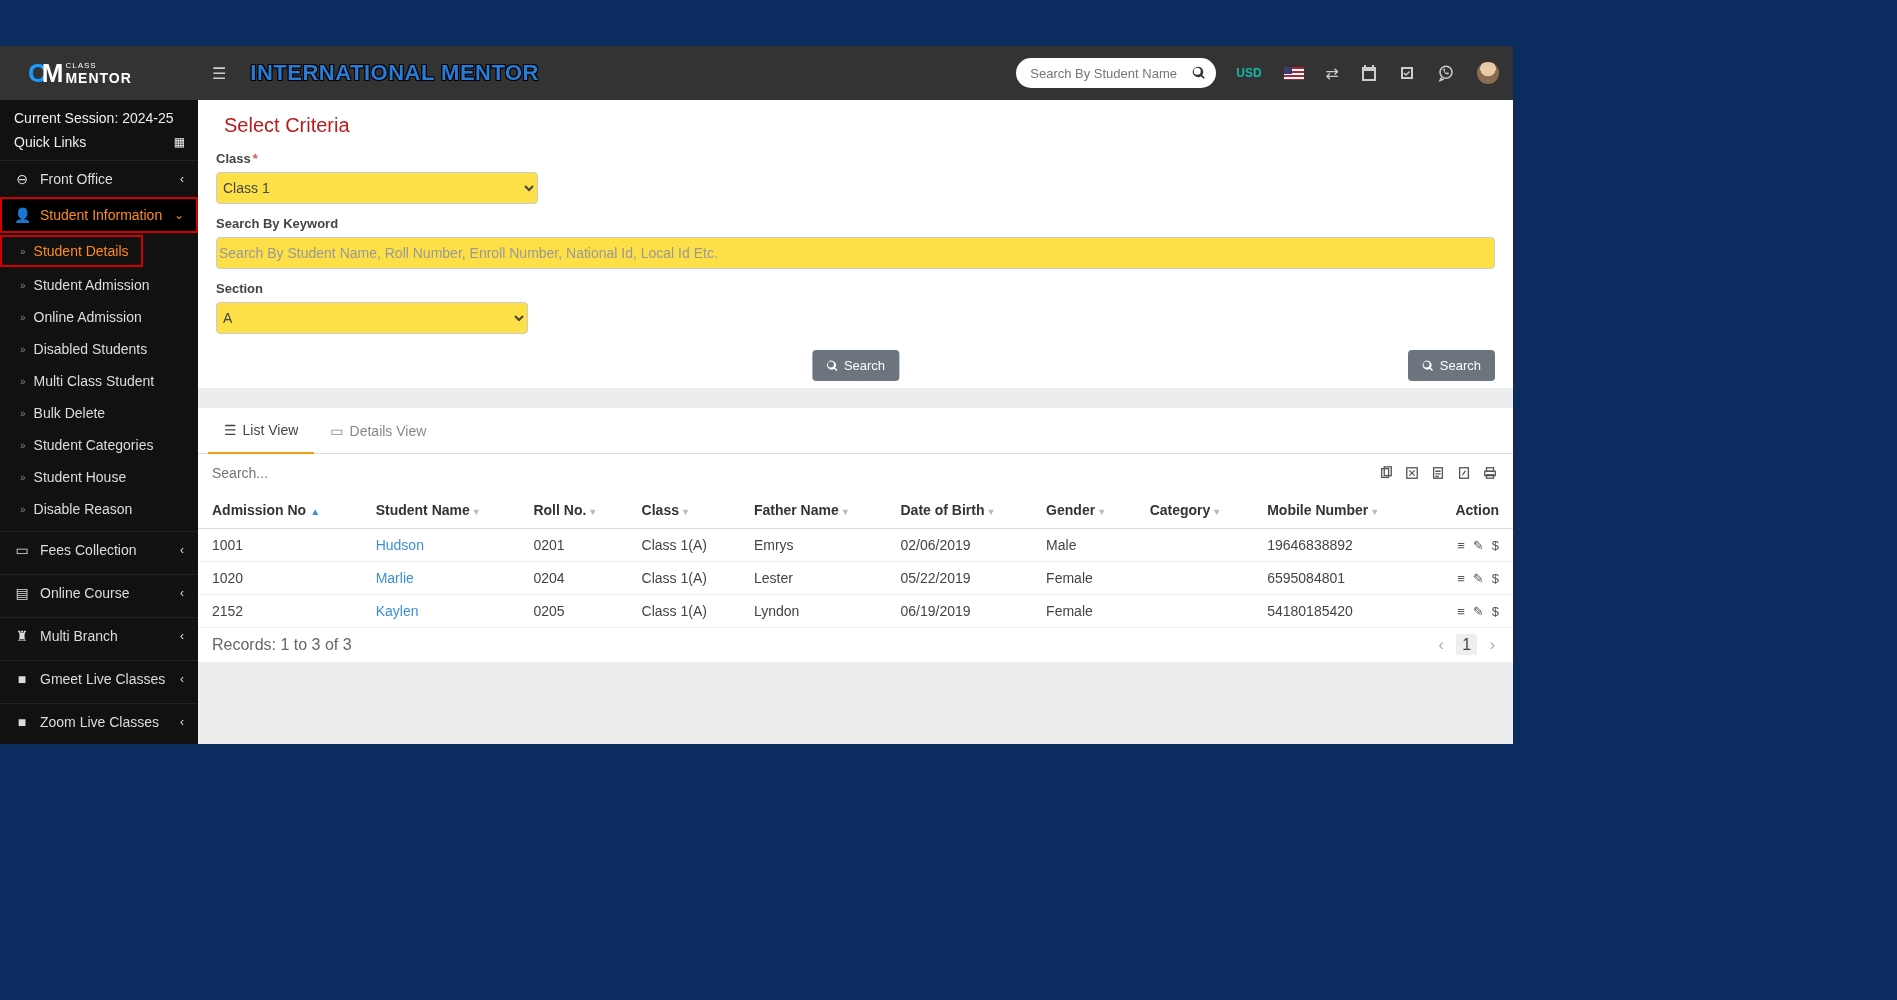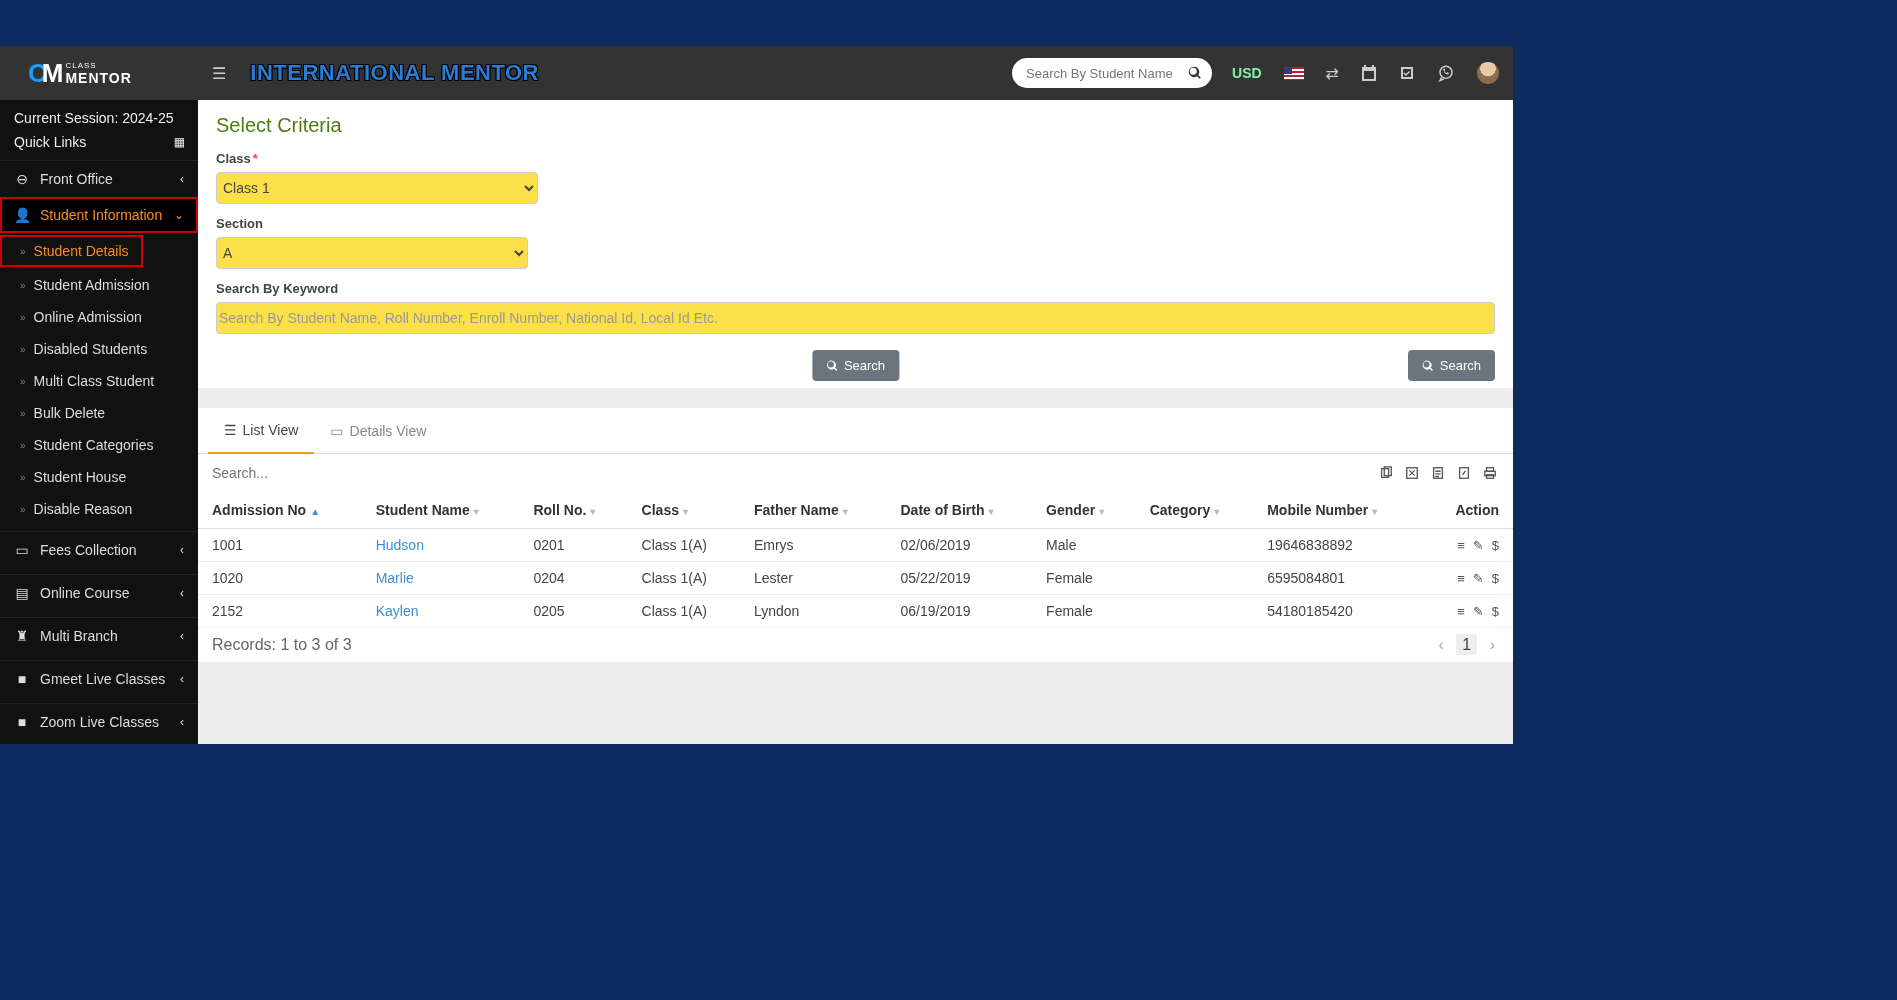--- a/index.html
+++ b/index.html
@@ -12,40 +12,40 @@
 .logo-text { display: flex; flex-direction: column; margin-left: 4px; color: #fff; }
 .logo-text .sm { font-size: 8px; letter-spacing: 1px; }
 .logo-text .lg { font-size: 14px; font-weight: 700; letter-spacing: 1px; }
 .hamburger { color: #ccc; margin-left: 14px; cursor: pointer; font-size: 16px; }
 .school-name { font-size: 22px; font-weight: 700; color: #2a7bd6; margin-left: 24px; letter-spacing: 0.5px; text-shadow: -1px -1px 0 #000, 1px -1px 0 #000, -1px 1px 0 #000, 1px 1px 0 #000; }
 .topbar-spacer { flex: 1; }
 .search-pill { background: #fff; border-radius: 40px; height: 30px; width: 200px; display: flex; align-items: center; padding: 0 10px 0 14px; margin-right: 20px; }
 .search-pill input { border: 0; outline: 0; flex: 1; font-size: 13px; color: #555; min-width: 0; }
 .search-pill .mag { color: #333; }
 .top-icon { color: #ccc; margin-right: 22px; font-size: 16px; cursor: pointer; }
-.currency { color: #86efac; font-size: 14px; margin-right: 22px; font-weight: 600; }
+.currency { color: #14b8a6; font-size: 12px; margin-right: 22px; font-weight: 600; }
 .avatar { width: 22px; height: 22px; border-radius: 50%; background: radial-gradient(circle at 50% 30%, #e8c9a8 40%, #8a6d4f 42%); margin-right: 14px; }
 .flag { width: 20px; height: 13px; background: linear-gradient(to bottom, #b22234 0%, #b22234 15%, #fff 15%, #fff 30%, #b22234 30%, #b22234 45%, #fff 45%, #fff 60%, #b22234 60%, #b22234 75%, #fff 75%, #fff 90%, #b22234 90%); position: relative; display: inline-block; margin-right: 22px; }
 .flag::before { content: ""; position: absolute; top: 0; left: 0; width: 8px; height: 7px; background: #3c3b6e; }
 .body-row { display: flex; height: calc(100% - 54px); }
 .sidebar { width: 198px; background: #111; color: #ddd; font-size: 14px; overflow: hidden; }
 .sess { padding: 10px 14px 2px; color: #eee; font-size: 14px; }
 .quick { padding: 6px 14px 10px; display: flex; justify-content: space-between; align-items: center; color: #eee; }
 .quick .grid { font-size: 12px; letter-spacing: -1px; }
 .nav-item { padding: 10px 14px; display: flex; align-items: center; gap: 10px; border-top: 1px solid #222; cursor: pointer; position: relative; }
 .nav-item .chev { margin-left: auto; font-size: 12px; }
 .nav-item.active { background: #000; color: #ff8c1a; border: 2px solid #d10000; padding: 8px 12px; }
 .nav-item .ico { width: 16px; text-align: center; font-size: 14px; }
 .sub-item { padding: 8px 14px 8px 20px; display: flex; align-items: center; gap: 8px; cursor: pointer; font-size: 14px; }
 .sub-item .dbl { font-size: 10px; color: #888; }
 .sub-item.highlight { color: #ff8c1a; border: 2px solid #d10000; margin: 2px 0; padding: 6px 12px 6px 18px; width: fit-content; margin-left: 0; }
 .nav-item.mt { margin-top: 6px; }
 .content { flex: 1; background: #ededed; overflow: hidden; }
 .panel { background: #fff; margin: 0; }
-.crit-title { font-size: 20px; color: #4d7c0f; padding: 14px 18px 8px; }
+.crit-title { font-size: 20px; color: #b91c1c; padding: 14px 26px 8px; }
 .crit-row { display: flex; gap: 12px; padding: 6px 18px 10px; flex-direction: column; }
 .field { display: flex; flex-direction: column; gap: 6px; }
 .field label { font-size: 13px; color: #444; font-weight: 600; }
 .field label .req { color: #d9534f; margin-left: 2px; }
 .field select, .field input { height: 32px; border: 1px solid #ccc; border-radius: 4px; padding: 0 2px; font-size: 14px; color: #444; background: #fde047; }
 .field.class { width: 322px; }
 .field.section { width: 312px; }
 .field.keyword { flex: 1; }
 .field input::placeholder { color: #999; }
 .btn-row { padding: 6px 18px 16px; position: relative; }
@@ -205,27 +205,27 @@
     </div>
 
     <div class="content">
       <div class="panel">
         <div class="crit-title">Select Criteria</div>
         <div class="crit-row">
           <div class="field class">
             <label><span>Class</span><span class="req">*</span></label>
             <select><option>Class 1</option></select>
           </div>
+          <div class="field keyword">
+            <label>Search By Keyword</label>
+            <input type="text" placeholder="Search By Student Name, Roll Number, Enroll Number, National Id, Local Id Etc." style="">
+          </div>
           <div class="field section">
             <label>Section</label>
             <select><option>A</option></select>
-          </div>
-          <div class="field keyword">
-            <label>Search By Keyword</label>
-            <input type="text" placeholder="Search By Student Name, Roll Number, Enroll Number, National Id, Local Id Etc." style="">
           </div>
         </div>
         <div class="btn-row" style="height:44px;">
           <button class="btn-search center">
             <svg width="12" height="12" viewBox="0 0 16 16" fill="currentColor">
                 <path d="M11.7 10.3a6 6 0 1 0-1.4 1.4l3 3 1.4-1.4-3-3zM6 10a4 4 0 1 1 0-8 4 4 0 0 1 0 8z"></path>
               </svg>
             <span>Search</span>
           </button>
           <button class="btn-search right">

